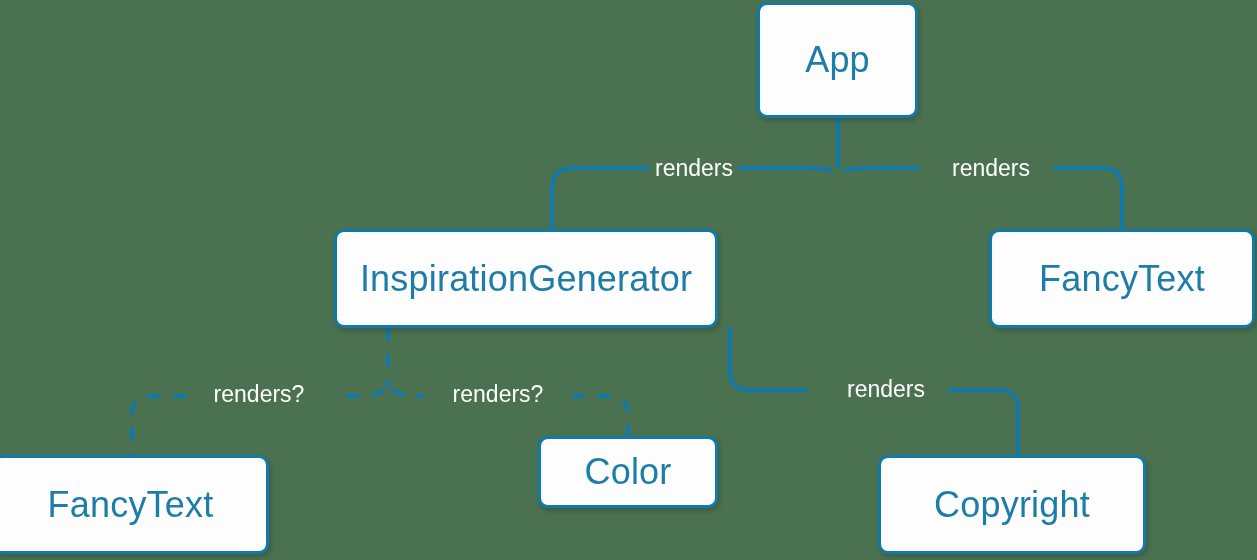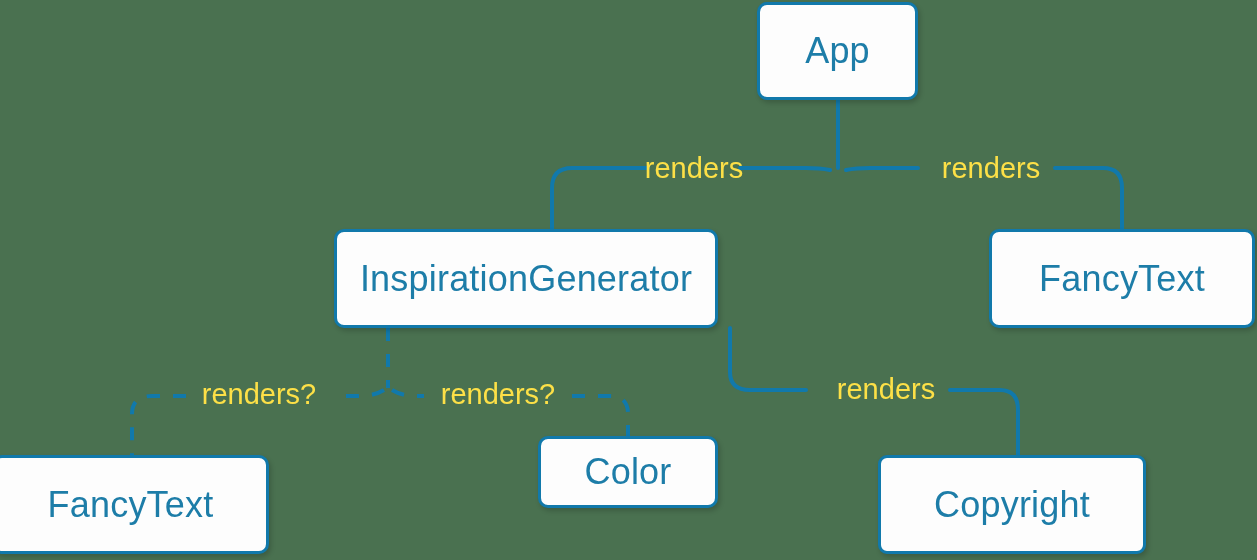--- a/index.html
+++ b/index.html
@@ -39,34 +39,34 @@
   .node-label {
     color: #1d7da8;
     font-size: 36px;
     font-weight: 400;
     letter-spacing: 0.2px;
     white-space: nowrap;
     font-family: "Liberation Sans", sans-serif;
   }
   .edge-label {
     position: absolute;
-    color: #fde047;
-    font-size: 29px;
+    color: #ffffff;
+    font-size: 23px;
     font-weight: 500;
     white-space: nowrap;
     font-family: "Liberation Sans", sans-serif;
     transform: translate(-50%, -50%);
   }
   
-  #node-app          { left: 757px;  top: 2px;   width: 161px; height: 98px; text-align: center; }
+  #node-app          { left: 757px;  top: 2px;   width: 161px; height: 116px; text-align: center; }
   #node-inspgen      { left: 334px;  top: 229px; width: 384px; height: 99px; }
   #node-fancytext-r  { left: 989px;  top: 229px; width: 266px; height: 99px; }
   #node-fancytext-b  { left: -8px;   top: 455px; width: 277px; height: 99px; }
   #node-color        { left: 538px;  top: 436px; width: 180px; height: 72px; }
-  #node-copyright    { left: 878px;  top: 455px; width: 268px; height: 99px; border-radius: 9px; }
+  #node-copyright    { left: 878px;  top: 455px; width: 268px; height: 99px; }
 </style>
 </head>
 <body>
 
 <div id="diagram-root">
 
   <svg id="edges-layer" viewBox="0 0 1257 560" width="1257" height="560" xmlns="http://www.w3.org/2000/svg">
 
     <path d="M 838,100 L 838,168" fill="none" stroke="#1179ab" stroke-width="4" stroke-linecap="round"></path>
 

